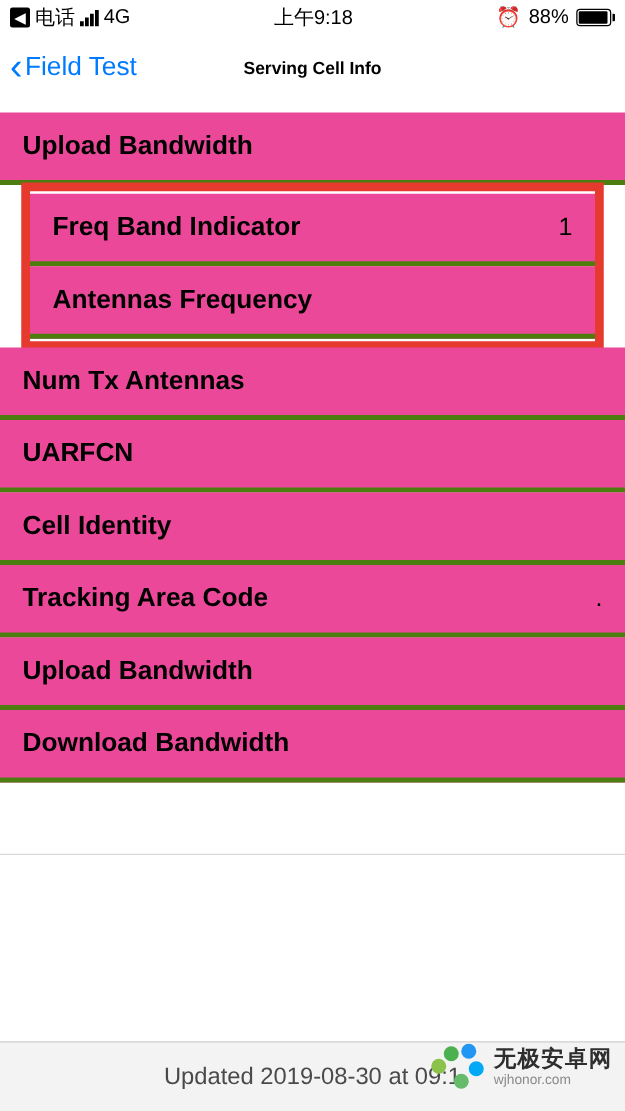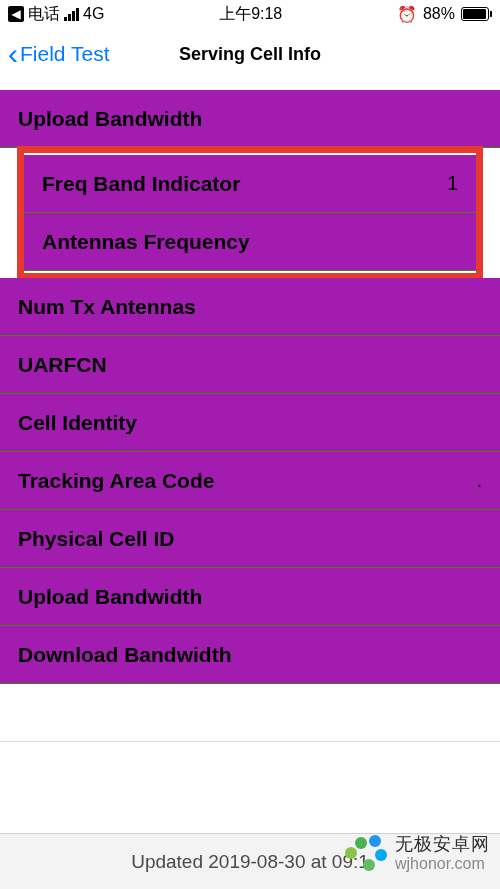--- a/index.html
+++ b/index.html
@@ -13,36 +13,36 @@
   .signal span { width: 3px; background: #000; display: inline-block; }
   .signal span:nth-child(1){height:4px;} .signal span:nth-child(2){height:7px;} .signal span:nth-child(3){height:10px;} .signal span:nth-child(4){height:13px;}
   .battery { display: inline-flex; align-items: center; }
   .battery-body { width: 28px; height: 14px; border: 1.5px solid #000; border-radius: 3px; position: relative; }
   .battery-fill { position: absolute; left: 1px; top: 1px; bottom: 1px; width: 88%; background: #000; border-radius: 1px; }
   .battery-cap { width: 2px; height: 6px; background: #000; margin-left: 1px; border-radius: 0 1px 1px 0; }
   
   .nav-bar { display: flex; align-items: center; height: 52px; padding: 0 8px; position: relative; }
   .nav-back { display: flex; align-items: center; color: #007aff; font-size: 21px; font-weight: 400; }
   .chevron { font-size: 30px; line-height: 1; font-weight: 300; margin-right: 2px; }
-  .nav-title { position: absolute; left: 0; right: 0; text-align: center; font-size: 18px; font-weight: 600; pointer-events: none; }
+  .nav-title { position: absolute; left: 0; right: 0; text-align: center; font-size: 14px; font-weight: 600; pointer-events: none; }
   
   .list { margin-top: 10px; }
-  .row { display: flex; align-items: center; justify-content: space-between; height: 58px; padding: 0 18px; border-bottom: 1px solid #4d7c0f; font-size: 21px; font-weight: 600; color: #000; background: #a21caf; }
+  .row { display: flex; align-items: center; justify-content: space-between; height: 58px; padding: 0 18px; border-bottom: 4px solid #4d7c0f; font-size: 21px; font-weight: 600; color: #000; background: #ec4899; }
   .row .value { font-weight: 400; font-size: 20px; }
   .highlight-box { border: 7px solid #e63a2f; margin: -2px 17px; padding: 2px 0; }
   .empty-row { height: 58px; border-bottom: 1px solid #d9d9d9; }
   
   .footer { position: absolute; bottom: 0; left: 0; right: 0; height: 56px; background: #f3f3f3; border-top: 1px solid #d0d0d0; display: flex; align-items: center; justify-content: center; font-size: 19px; color: #4a4a4a; }
   
   .watermark { position: absolute; right: 10px; bottom: 14px; display: flex; align-items: center; gap: 8px; background: rgba(255,255,255,0.0); }
   .wm-logo { width: 42px; height: 42px; position: relative; }
   .wm-logo .dot { width: 12px; height: 12px; border-radius: 50%; position: absolute; }
   .wm-text { display: flex; flex-direction: column; line-height: 1.1; }
-  .wm-text .cn { font-size: 18px; font-weight: 400; color: #2e2e2e; letter-spacing: 1px; }
-  .wm-text .url { font-size: 16px; color: #8a8a8a; }
+  .wm-text .cn { font-size: 18px; font-weight: 700; color: #2e2e2e; letter-spacing: 1px; }
+  .wm-text .url { font-size: 11px; color: #8a8a8a; }
 </style>
 </head>
 <body>
 
 <div class="status-bar">
   <div class="status-left">
     <span class="back-square">◀</span>
     <span>电话</span>
     <span class="signal">
         <span></span>
@@ -104,24 +104,20 @@
   <div class="row">
     <span>Cell Identity</span>
     <span class="value"></span>
   </div>
 
   <div class="row">
     <span>Tracking Area Code</span>
     <span class="value">.</span>
   </div>
 
-  <div class="row">
-    <span>Physical Cell ID</span>
-    <span class="value"></span>
-  </div>
 
   <div class="row">
     <span>Upload Bandwidth</span>
     <span class="value"></span>
   </div>
 
   <div class="row">
     <span>Download Bandwidth</span>
     <span class="value"></span>
   </div>

